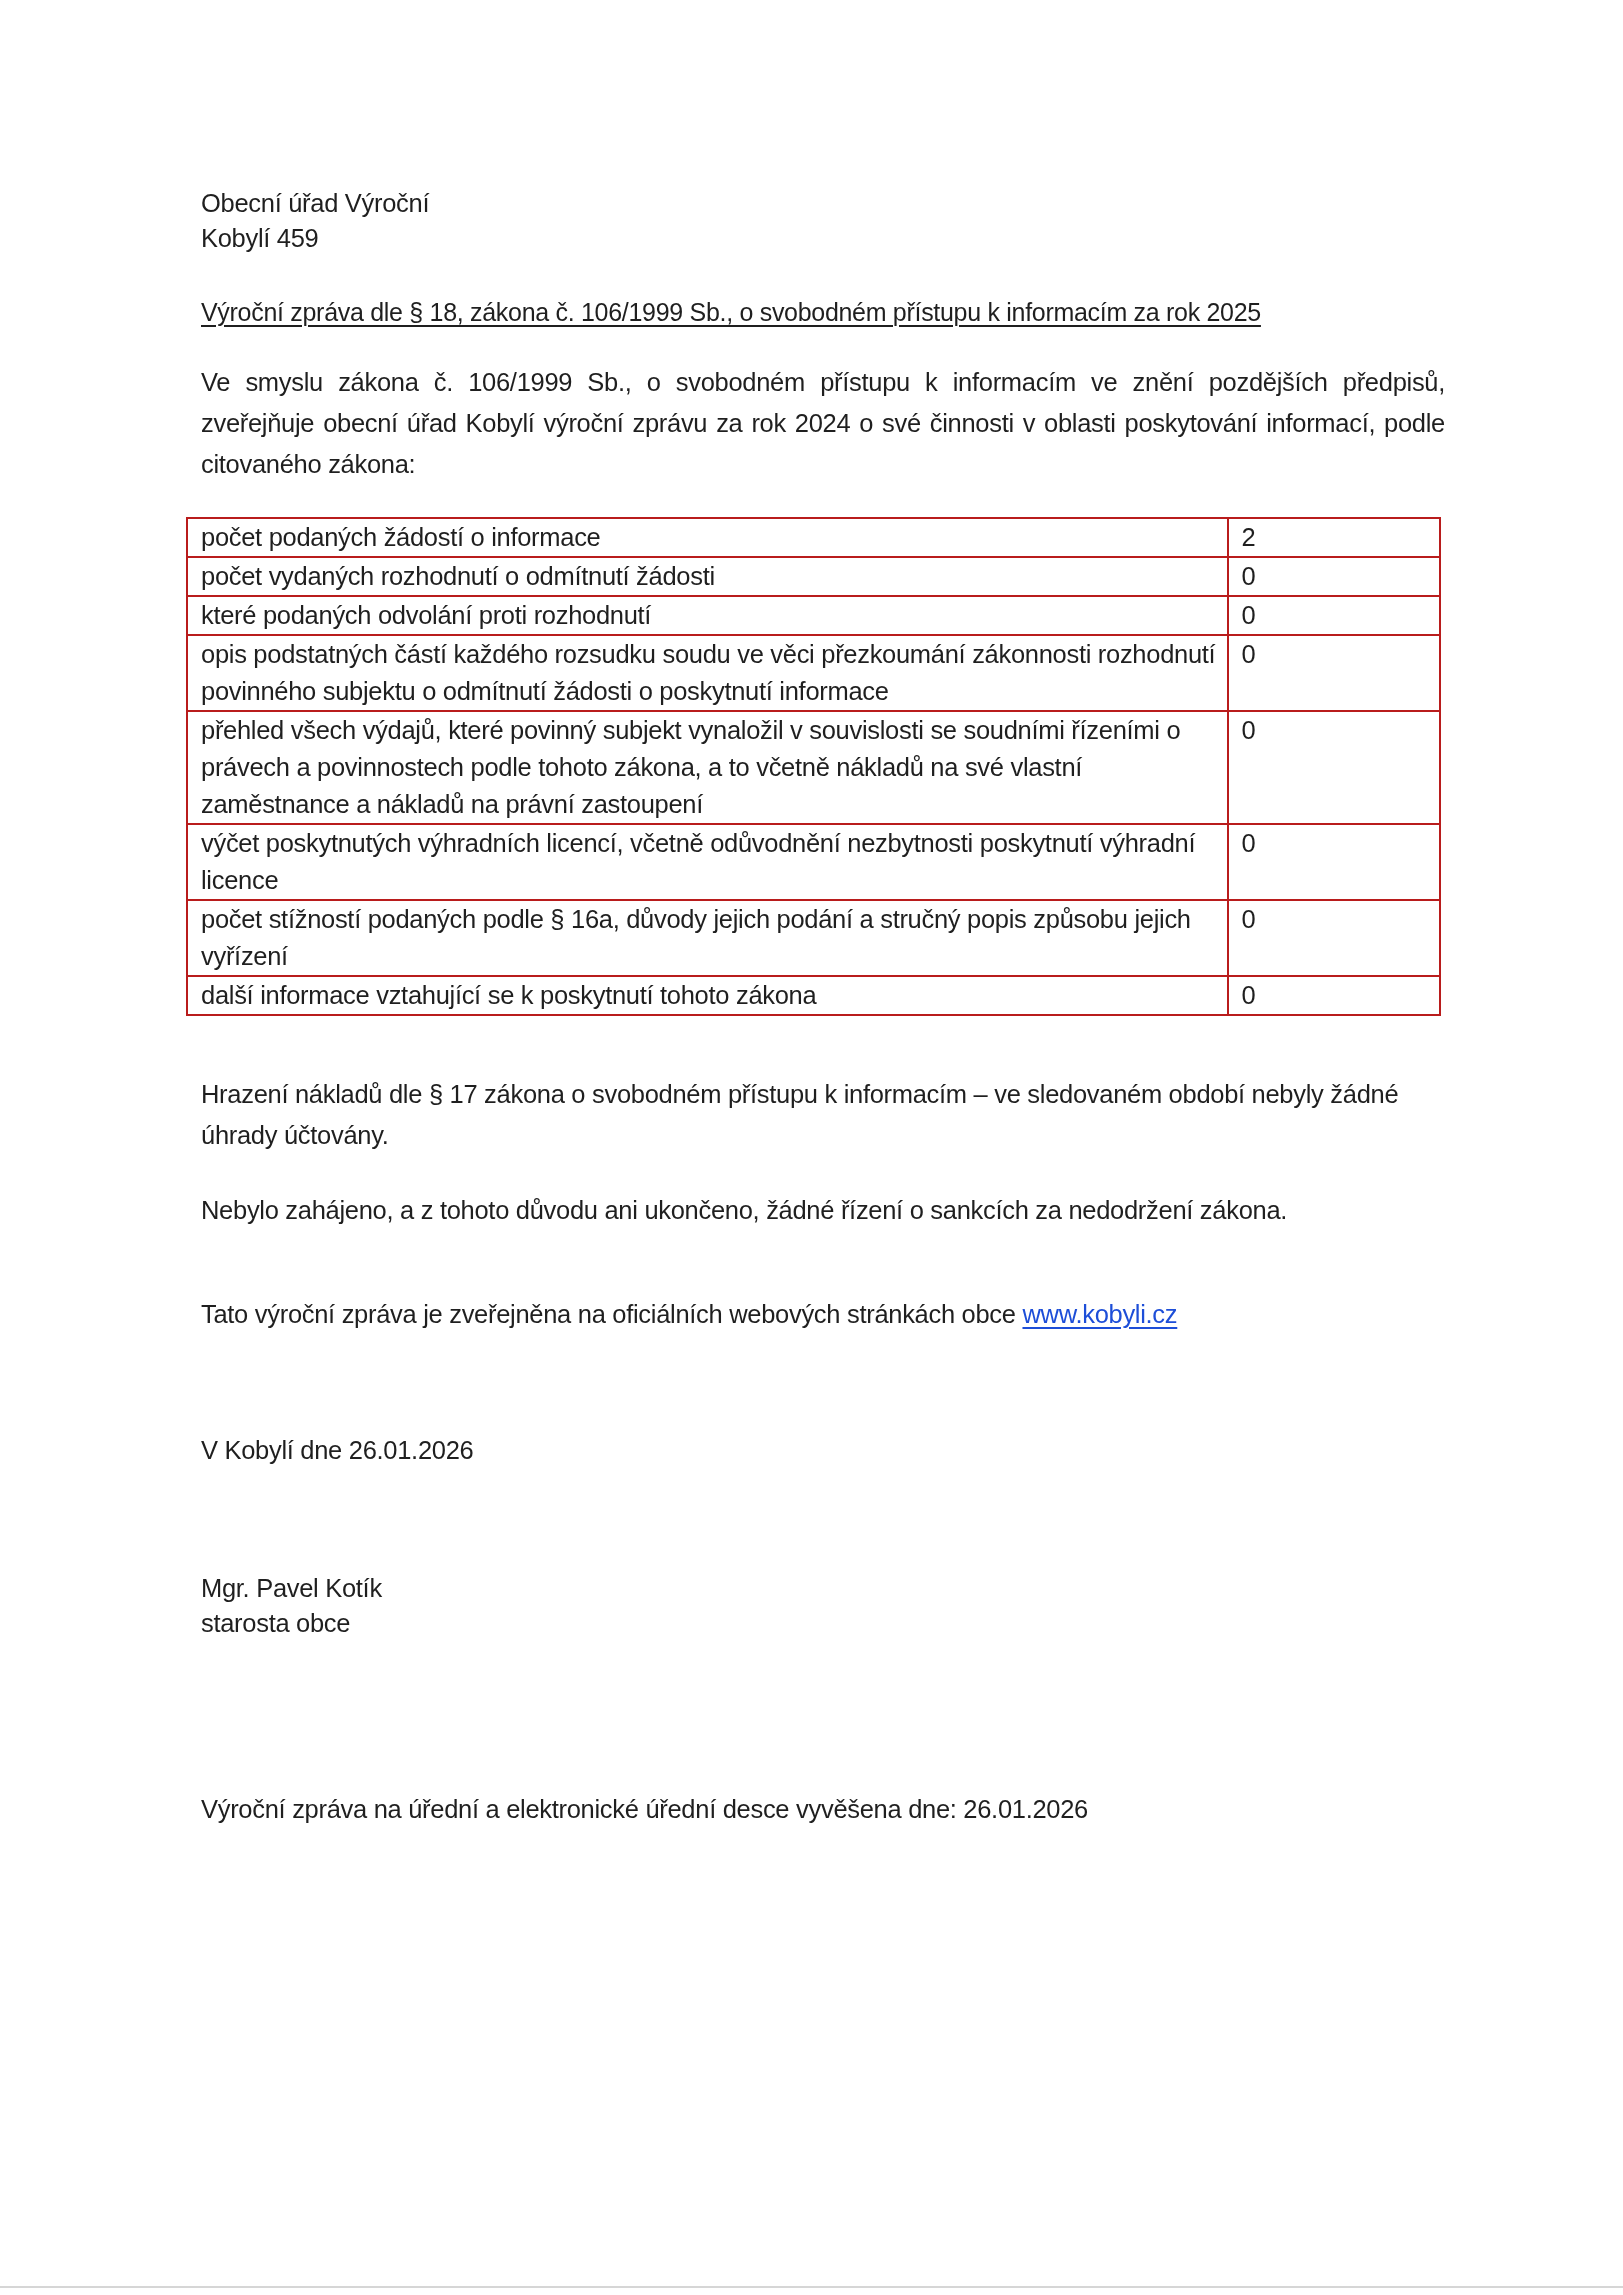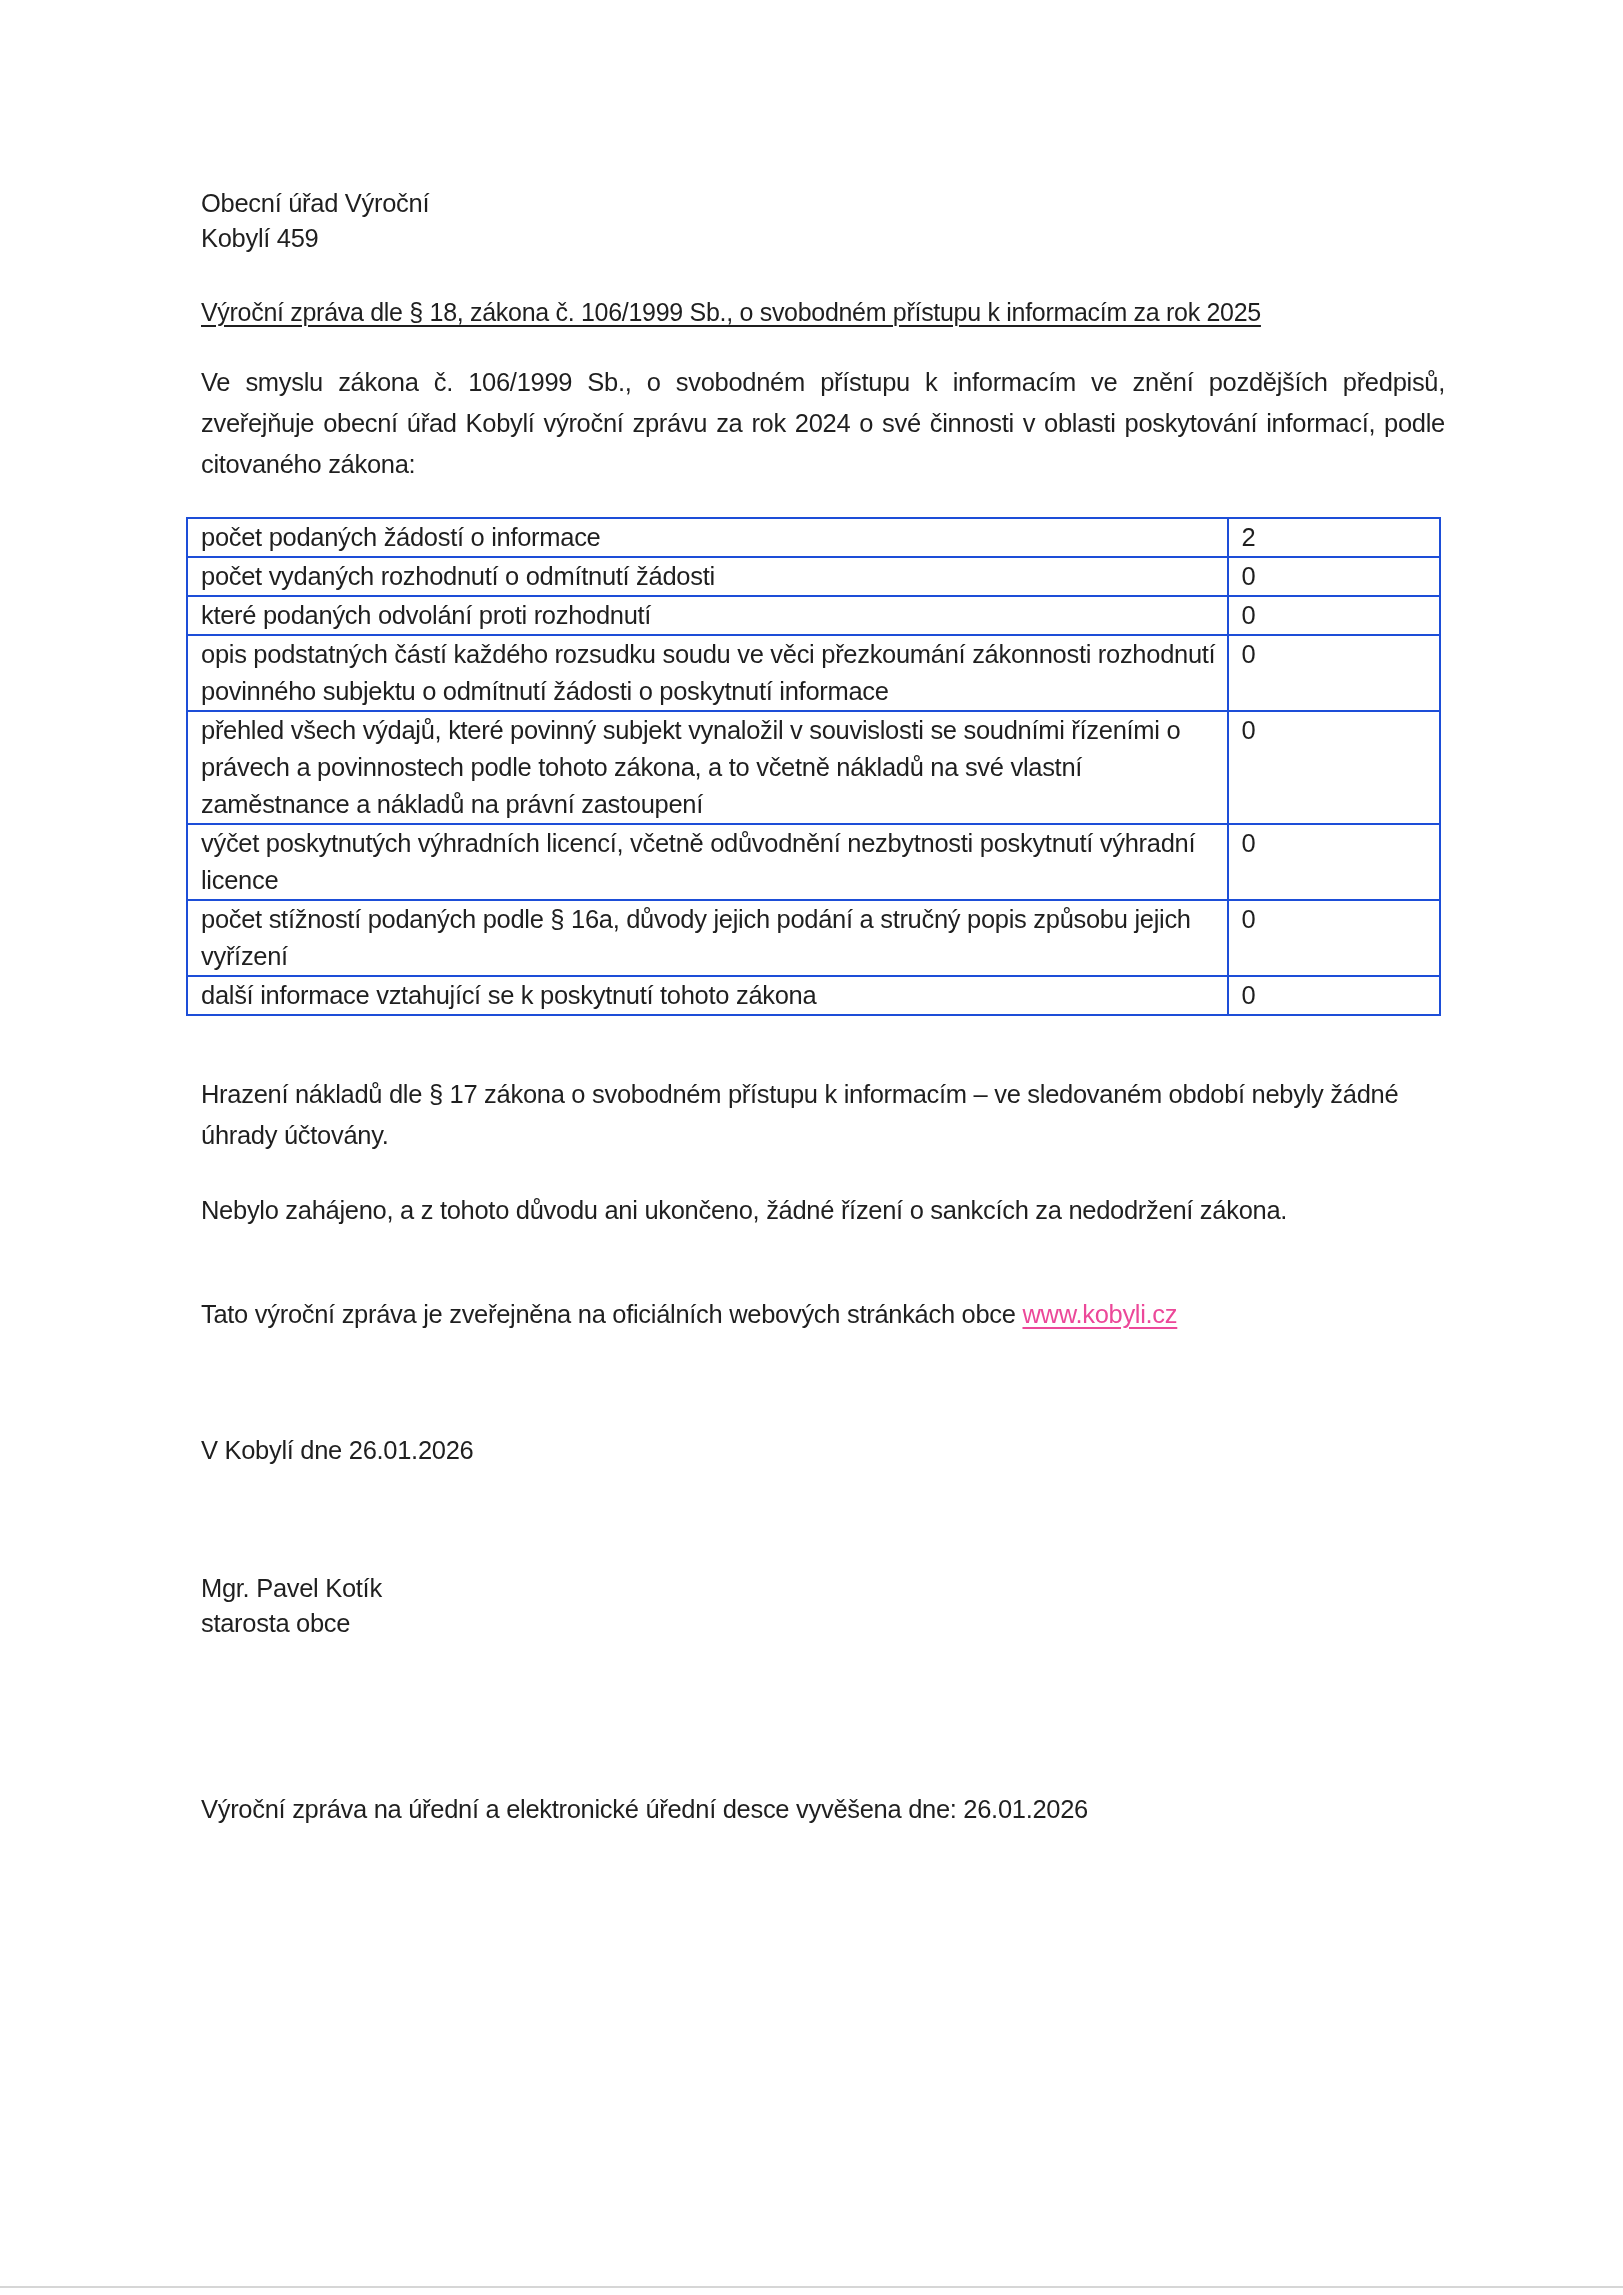--- a/index.html
+++ b/index.html
@@ -6,21 +6,21 @@
   body { width:1623px; height:2295px; position:relative; overflow:hidden;
          font-family:"Liberation Sans", sans-serif; color:#1f1f1f; }
   .t { position:absolute; left:201px; font-size:25.5px; line-height:30px; white-space:nowrap; letter-spacing:-0.3px; }
   .para { position:absolute; left:201px; width:1244px; font-size:25.5px; line-height:41px; letter-spacing:-0.3px; }
   .justify { text-align:justify; text-align-last:left; }
   .u { text-decoration:underline; text-decoration-thickness:2px; text-underline-offset:3.9px; }
   a.link { color:#1f4fb0; text-decoration:underline; text-decoration-thickness:2px; text-underline-offset:3.9px; }
 
   table.info { position:absolute; left:186px; top:517px; width:1255px; border-collapse:collapse;
                font-size:25.5px; letter-spacing:-0.3px; }
-  table.info td { border:2px solid #1d4ed8; vertical-align:top; padding:0 10.5px 0 13px; line-height:37px; }
+  table.info td { border:2px solid #b91c1c; vertical-align:top; padding:0 10.5px 0 13px; line-height:37px; }
   table.info td.lbl { width:1015px; }
   table.info td.val { padding-left:13px; }
   .footer-rule { position:absolute; left:0; top:2286px; width:1623px; height:2px; background:#d6d6d6; }
 </style>
 </head>
 <body>
 
 <div>
 
   <div class="t" style="top:188px;">Obecní úřad Výroční</div>
@@ -65,21 +65,21 @@
         <td class="val">0</td>
       </tr>
     </tbody>
   </table>
 
   <div class="para" style="top:1074px;">Hrazení nákladů dle § 17 zákona o svobodném přístupu k informacím – ve sledovaném období nebyly žádné úhrady účtovány.</div>
 
   <div class="t" style="top:1195px;text-align:center;">Nebylo zahájeno, a z tohoto důvodu ani ukončeno, žádné řízení o sankcích za nedodržení zákona.</div>
 
   <div class="t" style="top:1299px;">
-    <span>Tato výroční zpráva je zveřejněna na oficiálních webových stránkách obce </span><a class="link" href="#" title="www.kobyli.cz" style="color: #ec4899;">www.kobyli.cz</a>
+    <span>Tato výroční zpráva je zveřejněna na oficiálních webových stránkách obce </span><a class="link" href="#" title="www.kobyli.cz" style="color: #1d4ed8;">www.kobyli.cz</a>
   </div>
 
   <div class="t" style="top:1435px;">V Kobylí dne 26.01.2026</div>
 
   <div class="t" style="top:1573px;">Mgr. Pavel Kotík</div>
   <div class="t" style="top:1608px;">starosta obce</div>
 
   <div class="t" style="top:1782px;margin-top:12px;">Výroční zpráva na úřední a elektronické úřední desce vyvěšena dne: 26.01.2026</div>
 
   <div class="footer-rule"></div>

